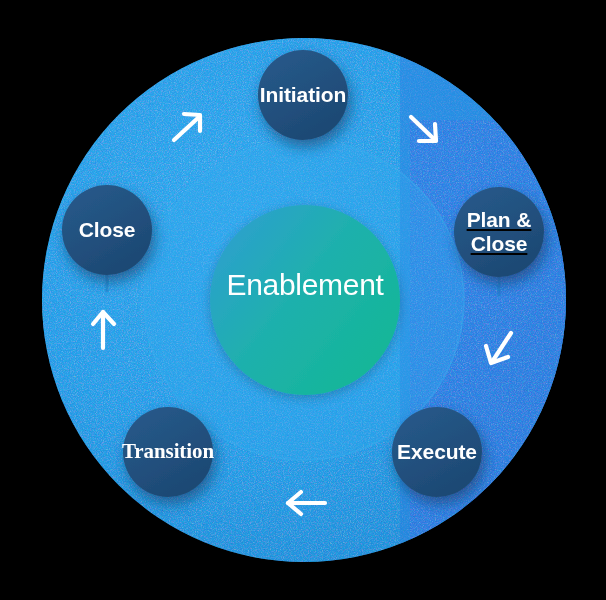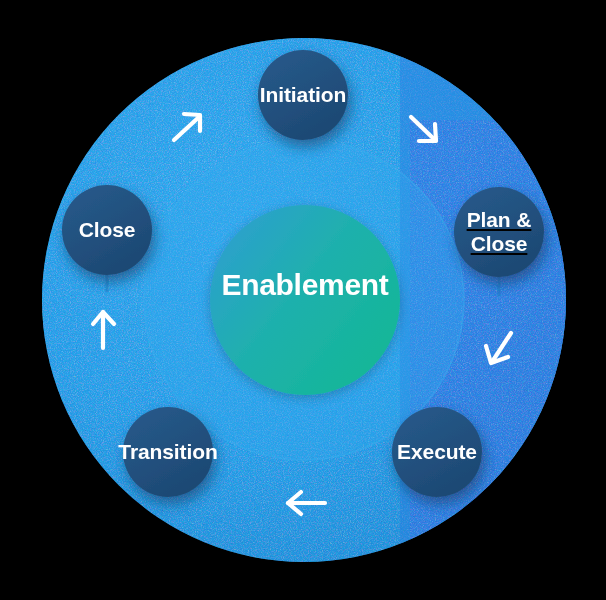--- a/index.html
+++ b/index.html
@@ -37,21 +37,21 @@
     -webkit-font-smoothing: antialiased;
   }
   .node-label {
     font-size: 21px;
     font-weight: 700;
     line-height: 1.12;
     letter-spacing: -0.1px;
   }
   .center-label {
     font-size: 30px;
-    font-weight: 700;
+    font-weight: 400;
     line-height: 1.24;
     letter-spacing: -0.3px;
     width: 260px;
     left: 175px;
     top: 266px;
   }
   .node-wrap {
     position: absolute;
     display: flex;
     align-items: center;
@@ -183,21 +183,21 @@
     <div class="node-label" style="position:static;">
       <div>Plan &amp;</div>
       <div>Close</div>
     </div>
   </div>
 
   <div class="node-wrap" style="left:377px; top:432px; width:120px; height:40px;">
     <div class="node-label" style="position:static;text-align:center;">Execute</div>
   </div>
 
-  <div class="node-wrap" style="left:108px; top:432px; width:120px; height:40px;">
+  <div class="node-wrap" style="left:108px; top:432px; width:120px; height:40px;font-family:Liberation Serif, serif;">
     <div class="node-label" style="position:static;">Transition</div>
   </div>
 
   <div class="node-wrap" style="left:47px; top:210px; width:120px; height:40px;">
     <div class="node-label" style="position:static;">Close</div>
   </div>
 
 </div>
 
 </body></html>

